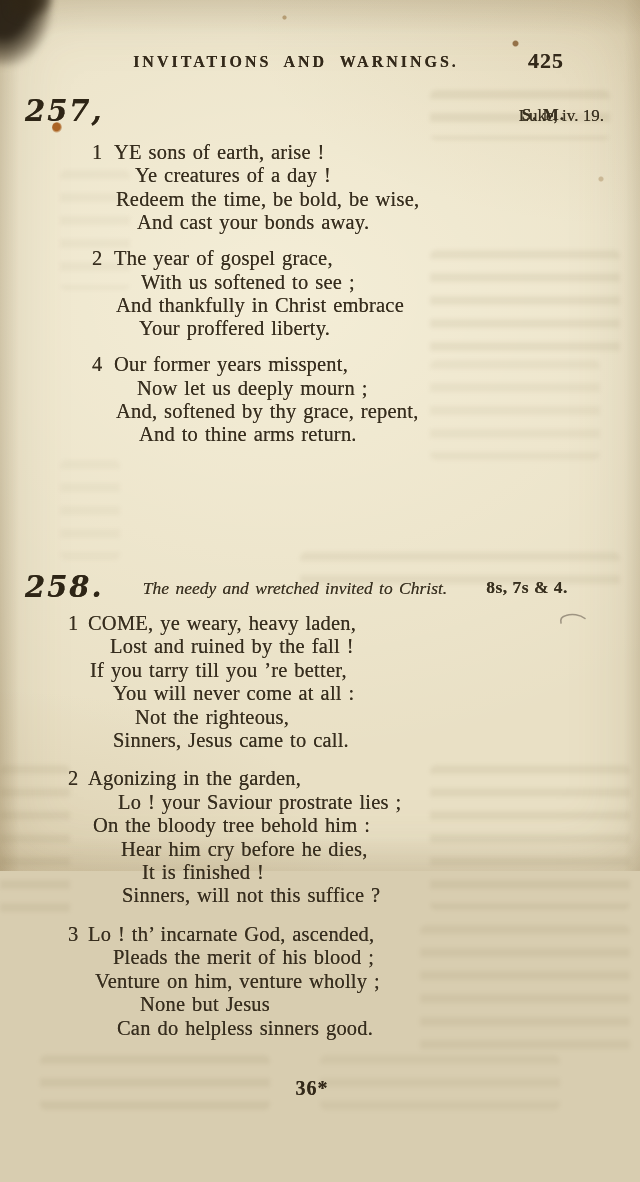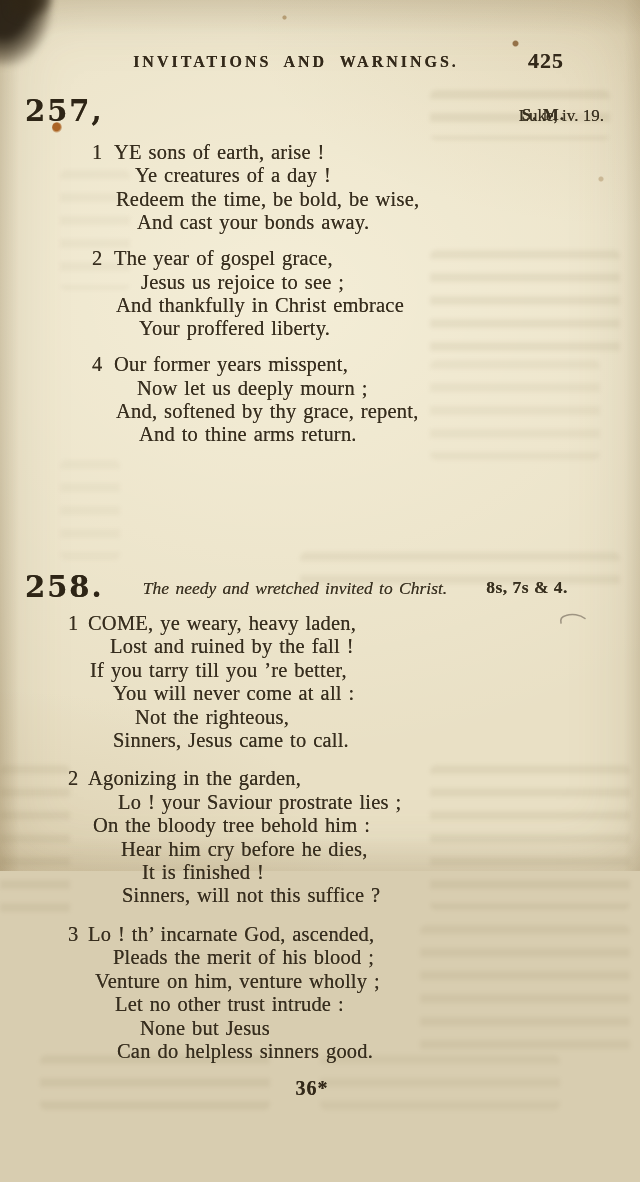--- a/index.html
+++ b/index.html
@@ -48,21 +48,21 @@
     text-align:center;color:#33291a;
   }
   .page-number{
     position:absolute;top:48px;right:76px;
     font-size:22px;font-weight:bold;letter-spacing:1px;color:#33291a;
   }
 
   .hymn-number{
     position:absolute;left:25px;
     font-family:"DejaVu Serif","Liberation Serif",serif;
-    font-weight:bold;font-size:29px;letter-spacing:2px;color:#2e2516;
+    font-weight:bold;font-size:29px;letter-spacing:2px;color:#2e2516;font-style:italic;
   }
   .h1-num{top:94px;}
   .h2-num{top:570px;}
   .hymn-ref{
     position:absolute;top:106px;left:0;width:604px;text-align:right;
     font-size:17px;color:#38301f;
   }
   .hymn-meter-1{
     position:absolute;top:105px;right:75px;
     font-size:17px;font-weight:bold;letter-spacing:1px;color:#38301f;
@@ -128,21 +128,21 @@
 
   <div class="verses verses-0">
       <div class="verse">
         <div class="vline ink" style="padding-left: 0px;"><span class="vnum">1</span><span>YE sons of earth, arise !</span></div>
         <div class="vline ink" style="padding-left: 43px;"><span>Ye creatures of a day !</span></div>
         <div class="vline ink" style="padding-left: 24px;"><span>Redeem the time, be bold, be wise,</span></div>
         <div class="vline ink" style="padding-left: 45px;"><span>And cast your bonds away.</span></div>
       </div>
       <div class="verse">
         <div class="vline ink" style="padding-left: 0px;"><span class="vnum">2</span><span>The year of gospel grace,</span></div>
-        <div class="vline ink" style="padding-left: 49px;"><span>Jesus us rejoice to see ;</span></div>
+        <div class="vline ink" style="padding-left: 49px;"><span>With us softened to see ;</span></div>
         <div class="vline ink" style="padding-left: 24px;"><span>And thankfully in Christ embrace</span></div>
         <div class="vline ink" style="padding-left: 47px;"><span>Your proffered liberty.</span></div>
       </div>
       <div class="verse">
         <div class="vline ink" style="padding-left: 0px;"><span class="vnum">4</span><span>Our former years misspent,</span></div>
         <div class="vline ink" style="padding-left: 45px;"><span>Now let us deeply mourn ;</span></div>
         <div class="vline ink" style="padding-left: 24px;"><span>And, softened by thy grace, repent,</span></div>
         <div class="vline ink" style="padding-left: 47px;"><span>And to thine arms return.</span></div>
       </div>
     </div>
@@ -169,21 +169,20 @@
         <div class="vline ink" style="padding-left: 50px;"><span>Lo ! your Saviour prostrate lies ;</span></div>
         <div class="vline ink" style="padding-left: 25px;"><span>On the bloody tree behold him :</span></div>
         <div class="vline ink" style="padding-left: 53px;"><span>Hear him cry before he dies,</span></div>
         <div class="vline ink" style="padding-left: 74px;"><span>It is finished !</span></div>
         <div class="vline ink" style="padding-left: 54px;"><span>Sinners, will not this suffice ?</span></div>
       </div>
       <div class="verse">
         <div class="vline ink" style="padding-left: 0px;"><span class="vnum">3</span><span>Lo ! th’ incarnate God, ascended,</span></div>
         <div class="vline ink" style="padding-left: 45px;"><span>Pleads the merit of his blood ;</span></div>
         <div class="vline ink" style="padding-left: 27px;"><span>Venture on him, venture wholly ;</span></div>
-        <div class="vline ink" style="padding-left: 47px;"><span>Let no other trust intrude :</span></div>
         <div class="vline ink" style="padding-left: 72px;"><span>None but Jesus</span></div>
         <div class="vline ink" style="padding-left: 49px;"><span>Can do helpless sinners good.</span></div>
       </div>
     </div>
 
   <div class="footer-sig ink">36*</div>
 
 </div>
 
 </body></html>

